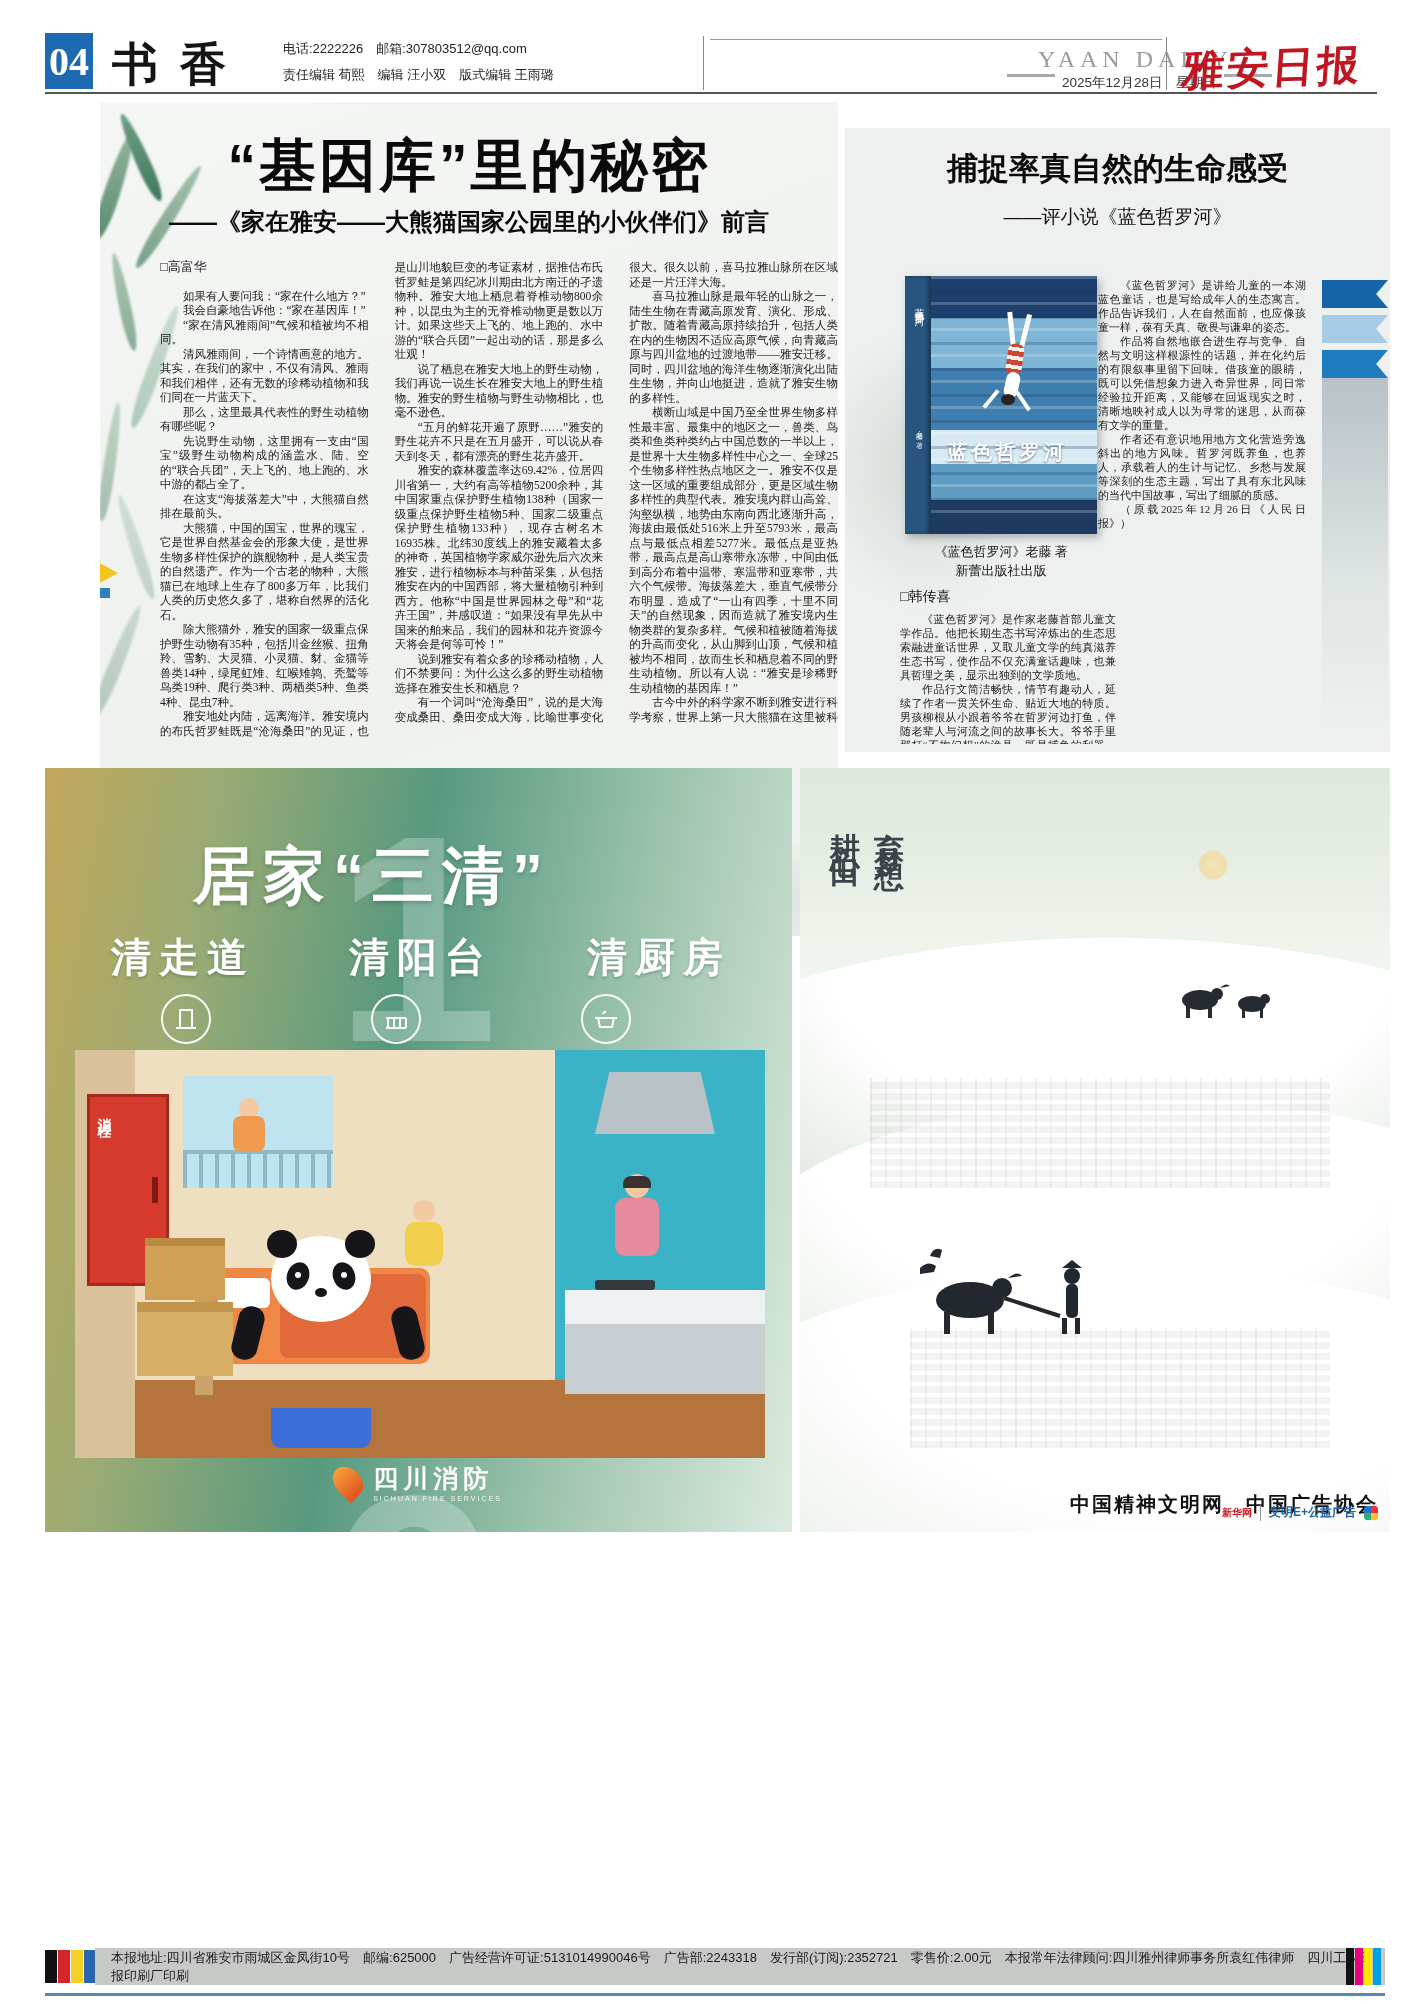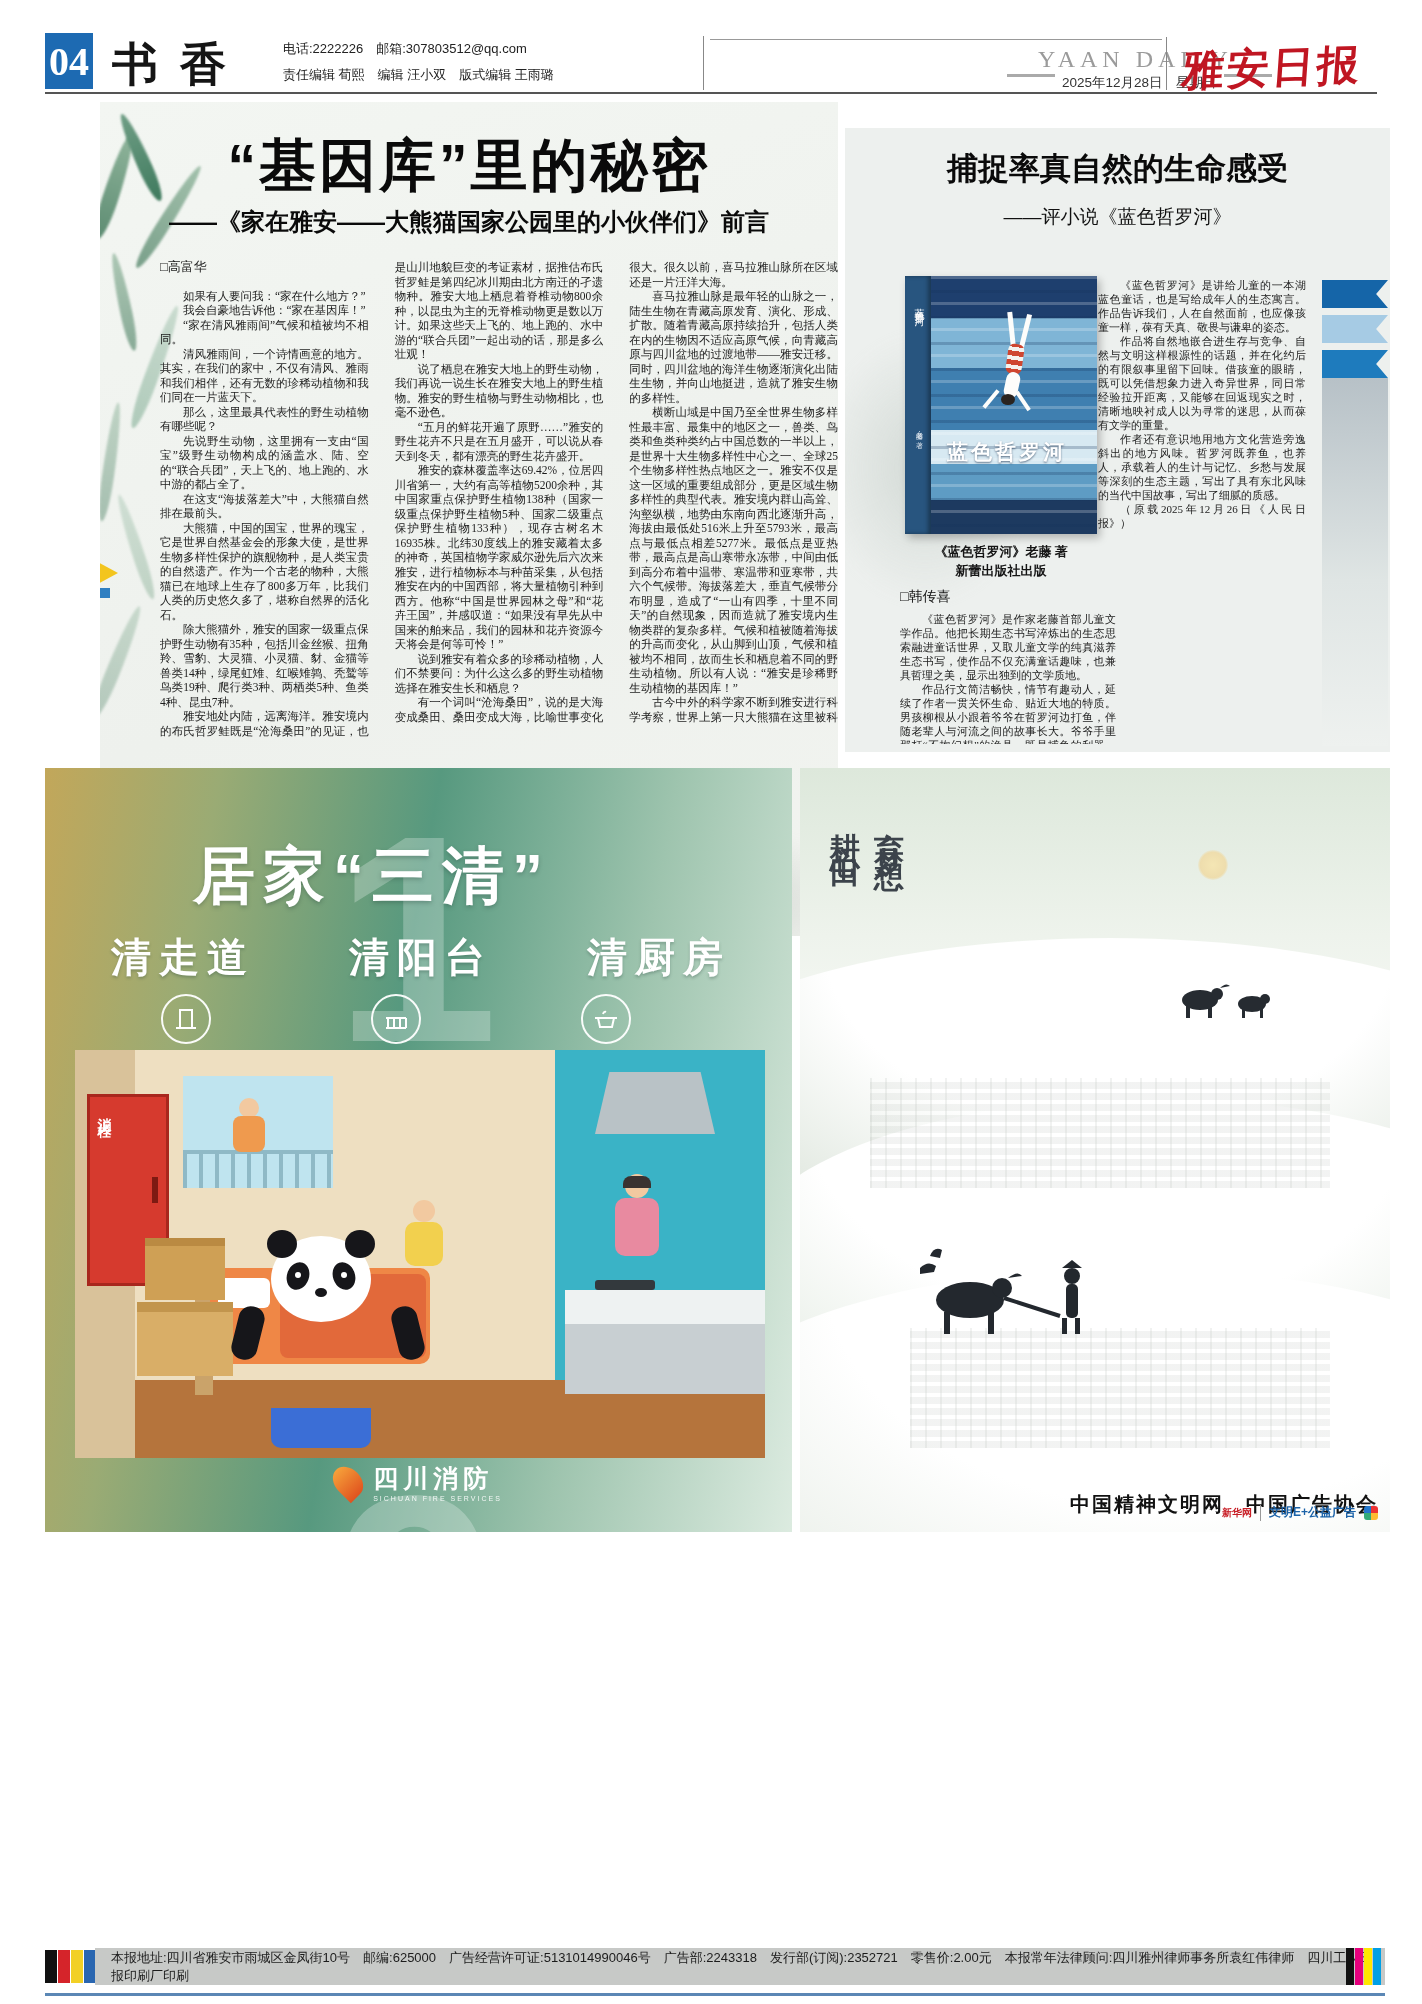--- a/index.html
+++ b/index.html
@@ -52,21 +52,21 @@
   #cov-streaks{position:absolute;left:0;top:0;width:100%;height:100%;
      background:repeating-linear-gradient(180deg,rgba(255,255,255,.22) 0 3px,rgba(0,0,0,0) 3px 14px,rgba(20,50,90,.25) 14px 17px,rgba(0,0,0,0) 17px 26px);}
   #cov-spine{position:absolute;left:0;top:0;width:26px;height:100%;background:#28557f;
              box-shadow:inset -3px 0 4px rgba(0,0,0,.35);}
   .vtext{writing-mode:vertical-rl;text-orientation:upright;}
   #cov-spine-title{position:absolute;left:7px;top:24px;font-size:10px;color:#fff;letter-spacing:2px;}
   #cov-spine-auth{position:absolute;left:9px;top:150px;font-size:7px;color:#e8eef4;letter-spacing:1px;}
   #cov-title{position:absolute;left:42px;top:162px;font-size:21px;font-weight:bold;color:#fff;
              letter-spacing:3px;text-shadow:0 1px 2px rgba(10,30,60,.6);}
   .swim{position:absolute;background:#fdfdfb;}
-  #book-caption{left:34px;top:414px;width:244px;text-align:center;font-size:13px;font-weight:bold;
+  #book-caption{left:34px;top:414px;width:244px;text-align:center;font-size:13px;font-weight:normal;
                 color:#151515;line-height:19px;font-family:"Liberation Serif","DejaVu Serif",serif;}
   #rev-byline{left:55px;top:460px;font-size:14px;color:#111;}
   .rev-col{font-size:11px;line-height:14px;text-align:justify;color:#1c1c1c;overflow:hidden;
            font-family:"Liberation Serif","DejaVu Serif",serif;}
   #rev-col-left{left:55px;top:484px;width:216px;height:132px;}
   #rev-col-right{left:253px;top:150px;width:208px;height:468px;}
   .flag{position:absolute;left:477px;width:66px;height:28px;
         clip-path:polygon(0 0,100% 0,82% 50%,100% 100%,0 100%);}
   #flag-bar{left:477px;top:250px;width:66px;height:368px;
             background:linear-gradient(180deg,#b7c1c7 0%,#dfe5e4 55%,#eef1ef 100%);}

